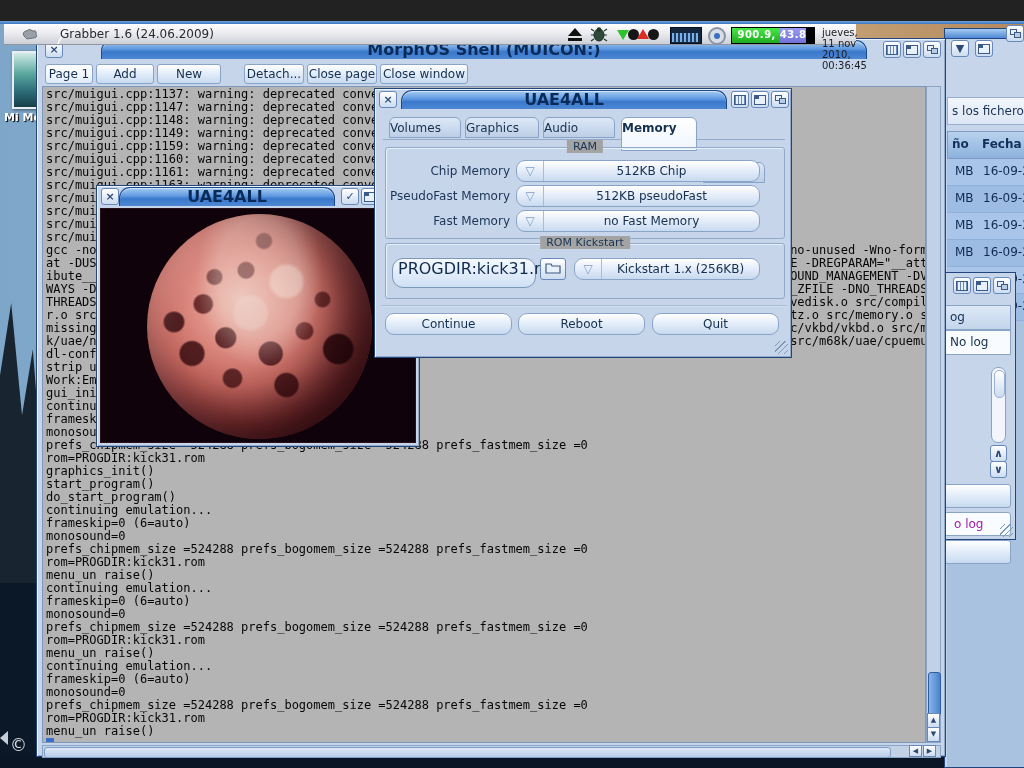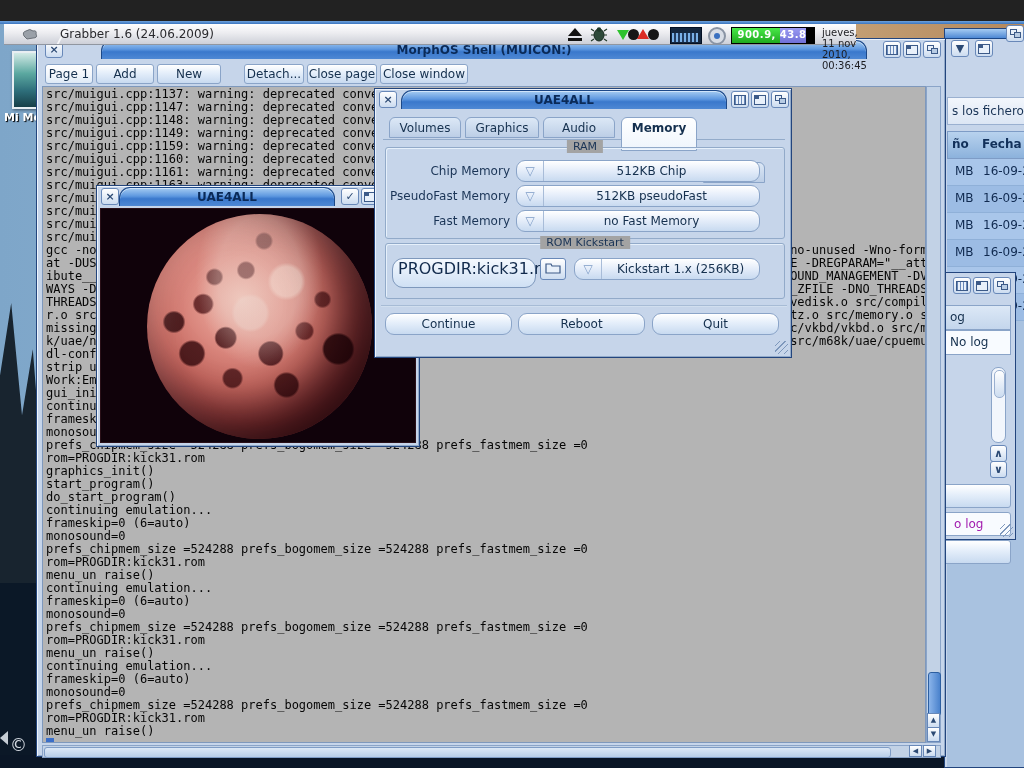--- a/index.html
+++ b/index.html
@@ -41,21 +41,21 @@
     text-shadow:1px 1px 1px #000;white-space:nowrap;}
   #wm-copy{position:absolute;left:10px;top:712px;font-size:17px;color:#e8edf4;opacity:.9;}
   #wm-text{position:absolute;left:38px;top:716px;font-size:15px;font-weight:bold;color:#21457c;opacity:.85;letter-spacing:1px;}
   #wm-arrow{position:absolute;left:0;top:708px;width:0;height:0;border-top:7px solid transparent;border-bottom:7px solid transparent;border-right:8px solid #e8edf4;opacity:.85;}
   
   .mwin{position:absolute;background:#c6d5ea;border:1px solid #23457d;box-shadow:2px 3px 6px rgba(0,0,0,.45);
     box-sizing:border-box;}
   .inbez{box-shadow:inset 1px 1px 0 #eef4fc,inset -1px -1px 0 #92aac9;}
   .mtab{position:absolute;height:19px;background:linear-gradient(#a6ccf2,#5e98e0 45%,#3a78cc 60%,#4e88d4);
     border:1px solid #1c4888;border-bottom:none;border-radius:11px 11px 0 0;color:#0a2a58;
-    font-size:12px;font-weight:bold;text-align:center;line-height:18px;box-sizing:border-box;
+    font-size:16px;font-weight:bold;text-align:center;line-height:18px;box-sizing:border-box;
     box-shadow:inset 0 1px 0 #cfe4fa;}
   .gad{position:absolute;width:18px;height:17px;background:linear-gradient(#ffffff,#ccdcf0);
     border:1px solid #6888b8;border-radius:3px;color:#2c4a74;font-size:11px;font-weight:bold;
     text-align:center;line-height:15px;box-sizing:border-box;}
   .i-lines{display:inline-block;width:10px;height:8px;border:1px solid #3c5a88;margin-top:3px;
     background:repeating-linear-gradient(90deg,#6888b8 0 1px,#e8f0fa 1px 3px);}
   .i-zoom{display:inline-block;position:relative;width:10px;height:8px;border:1px solid #3c5a88;margin-top:3px;background:#e8f0fa;}
   .i-zoom i{position:absolute;left:0;top:0;width:4px;height:3px;background:#3c5a88;}
   .i-depth{display:inline-block;position:relative;width:11px;height:9px;margin-top:3px;}
   .i-depth i{position:absolute;left:0;top:0;width:5px;height:4px;border:1px solid #3c5a88;background:#e8f0fa;}
@@ -107,21 +107,21 @@
      radial-gradient(circle at 52% 12%,rgba(70,16,20,.65) 0 3%,transparent 4%),
      radial-gradient(circle at 12% 48%,rgba(46,8,12,.8) 0 4%,transparent 5%),
      radial-gradient(circle at 85% 60%,rgba(40,6,10,.85) 0 6%,transparent 7%),
      radial-gradient(circle at 42% 38%,#f0c0b4 0%,#e09288 22%,#c96a62 45%,#a24040 65%,#702024 82%,#451014 100%);
     box-shadow:inset -26px -22px 50px rgba(18,0,6,.75),inset 8px 10px 26px rgba(255,232,222,.22);}
   
   #win-dialog{left:374px;top:88px;width:418px;height:270px;z-index:5;}
   #dlg-tab{left:26px;top:1px;width:326px;}
   .dtab{position:absolute;top:28px;height:21px;background:linear-gradient(#dce8f6,#bccee6);
     border:1px solid #8aa4c8;border-radius:6px 6px 0 0;font-size:12px;color:#15304e;
-    text-align:center;line-height:20px;box-sizing:border-box;}
+    text-align:left;line-height:20px;box-sizing:border-box;}
   .dtab.active{height:34px;background:linear-gradient(#ffffff,#eff5fc);font-weight:bold;}
   #dlg-tabline{position:absolute;left:8px;top:50px;width:402px;height:1px;background:#93abca;}
   .group{position:absolute;border:1px solid #92aac9;border-radius:3px;box-shadow:inset 1px 1px 0 #e6f0fb;}
   .legend{position:absolute;top:-8px;left:50%;transform:translateX(-50%);background:#a3a3a3;
     padding:0 6px;font-size:11px;color:#1a3456;white-space:nowrap;}
   .rlabel{position:absolute;width:124px;text-align:right;font-size:12px;color:#1a3456;line-height:22px;}
   .popup{position:absolute;height:22px;background:linear-gradient(#ffffff,#e6eefa 45%,#c8daf0);
     border:1px solid #8aa4c8;border-radius:9px;box-sizing:border-box;display:flex;box-shadow:inset 0 1px 0 #fff;}
   .popup .tri{width:26px;border-right:1px solid #a8bcd8;text-align:center;line-height:20px;color:#7e9cc6;font-size:12px;}
   .popup .val{flex:1;text-align:center;line-height:20px;font-size:12px;color:#15304e;}

